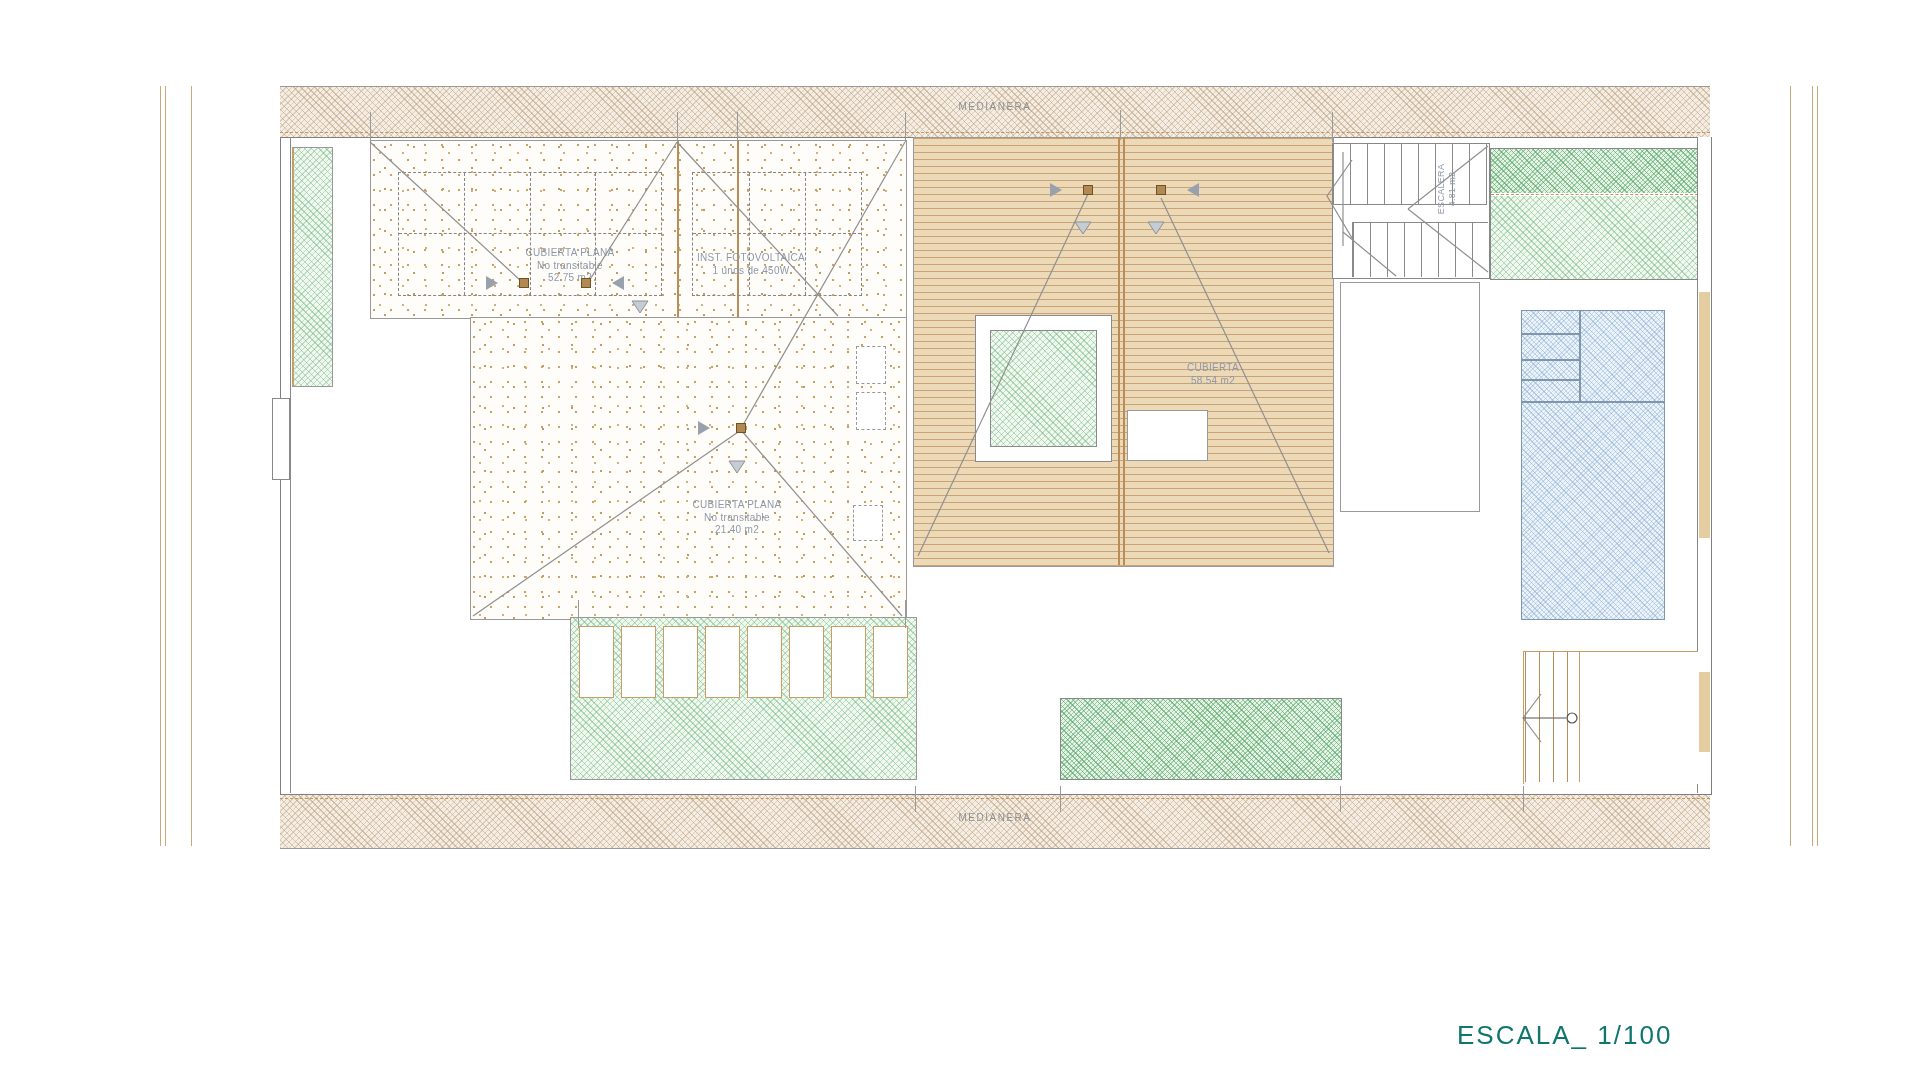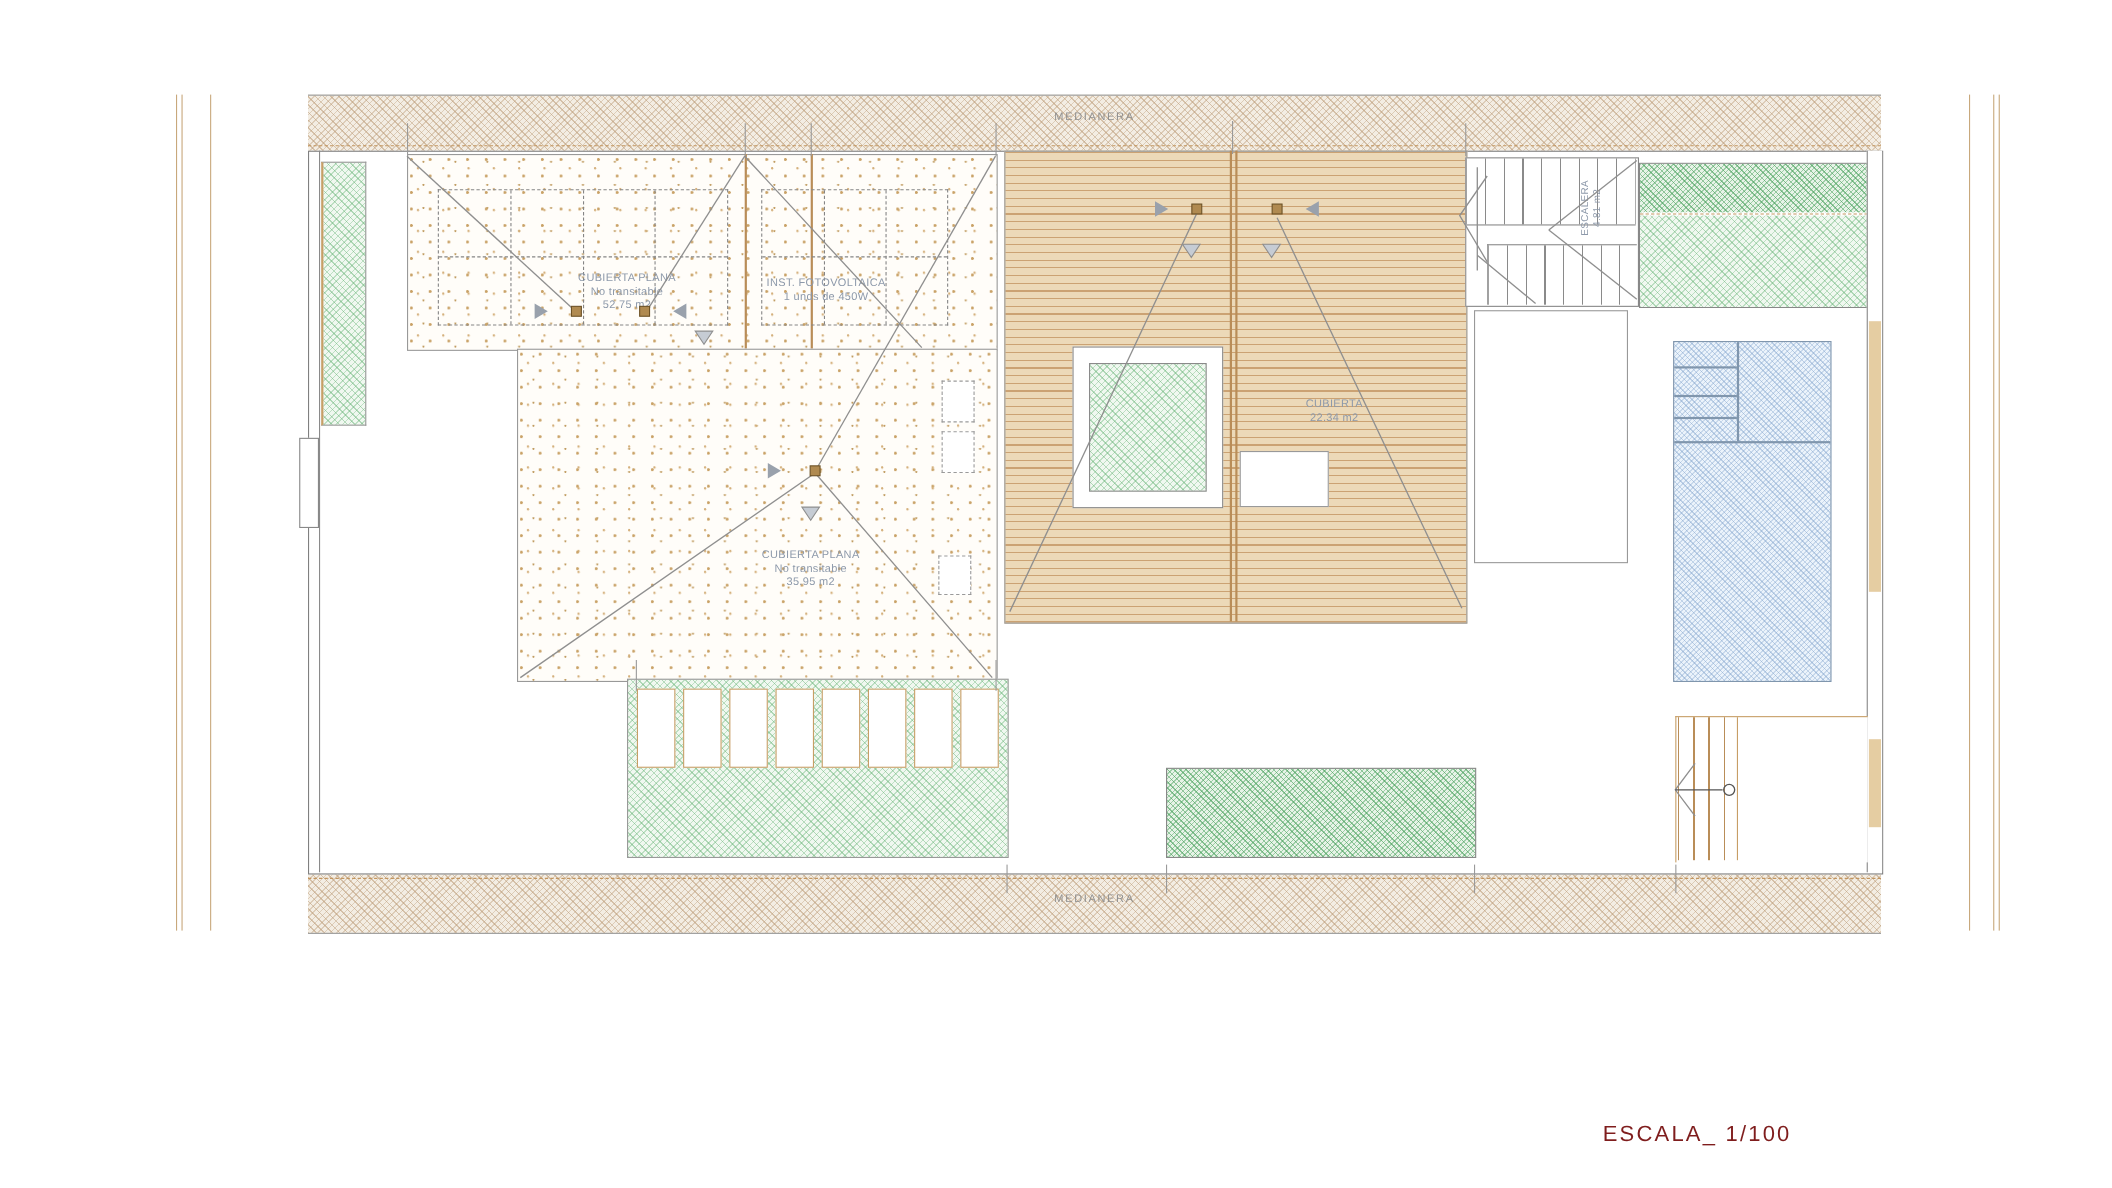--- a/index.html
+++ b/index.html
@@ -45,21 +45,21 @@
   .treadsV{background-image:repeating-linear-gradient(90deg,#8a8a8a 0 1px,transparent 1px 17px);}
   .treadsTan{background-image:repeating-linear-gradient(90deg,#b98d58 0 1.5px,transparent 1.5px 14px);}
   
   .vlineTan{width:1.5px;background:#b98d58;}
   .vlineGray{width:1px;background:#8a8a8a;}
   .dashTan{height:0;border-top:1.5px dashed #c2955e;}
   .tick{width:1px;background:#9a9a9a;}
   
   .lbl{font-size:10px;line-height:12.5px;color:#8d99aa;text-align:center;letter-spacing:.3px;}
   .wallLbl{font-size:10px;color:#8f8f8f;letter-spacing:1.5px;text-align:center;}
-  .scaleLbl{font-size:20px;color:#7f1d1d;letter-spacing:2px;}
+  .scaleLbl{font-size:26px;color:#0f766e;letter-spacing:2px;}
   .grid{border:1px dashed #858585;}
   .gridDiv{border-left:1px dashed #858585;position:absolute;top:0;bottom:0;}
   .gridMid{border-top:1px dashed #858585;position:absolute;left:0;right:0;}
   .dashBox{border:1.5px dashed #9a9a9a;background:#fff;}
   svg.overlay{position:absolute;left:0;top:0;pointer-events:none;}
 </style>
 </head>
 <body>
 
 <div id="stage">
@@ -112,38 +112,38 @@
 
   <div class="abs lbl" style="left:670px;top:252px;width:162px;">
     <div>INST. FOTOVOLTAICA</div>
     <div>1 unds de 450W</div>
   </div>
 
   <div class="abs speckle" style="left:470px;top:317px;width:435px;height:301px;border:1px solid #999;"></div>
   <div class="abs lbl" style="left:657px;top:499px;width:160px;">
     <div>CUBIERTA PLANA</div>
     <div>No transitable</div>
-    <div>35.95 m2</div>
+    <div>21.40 m2</div>
   </div>
 
   <div class="abs dashBox" style="left:856px;top:346px;width:28px;height:36px;"></div>
   <div class="abs dashBox" style="left:856px;top:392px;width:28px;height:36px;"></div>
   <div class="abs dashBox" style="left:853px;top:505px;width:28px;height:34px;"></div>
 
   <div class="abs deckStripes" style="left:913px;top:137px;width:419px;height:428px;border:1px solid #999;"></div>
   <div class="abs vlineTan" style="left:1118px;top:137px;height:428px;"></div>
   <div class="abs vlineTan" style="left:1123px;top:137px;height:428px;"></div>
 
   <div class="abs" style="left:975px;top:315px;width:135px;height:145px;border:1.5px solid #8a8a8a;background:#fff;"></div>
   <div class="abs hatchGreen" style="left:990px;top:330px;width:105px;height:115px;border:1px solid #8a8a8a;"></div>
 
   <div class="abs" style="left:1127px;top:410px;width:79px;height:49px;border:1px solid #999;background:#fff;"></div>
   <div class="abs lbl" style="left:1133px;top:362px;width:160px;">
     <div>CUBIERTA</div>
-    <div>22.34 m2</div>
+    <div>58.54 m2</div>
   </div>
 
   <div class="abs" style="left:1332px;top:143px;width:156px;height:134px;border:1px solid #888;background:#fff;"></div>
   <div class="abs treadsV" style="left:1333px;top:144px;width:154px;height:60px;border-bottom:1px solid #8a8a8a;"></div>
   <div class="abs treadsV" style="left:1352px;top:222px;width:135px;height:54px;border-top:1px solid #8a8a8a;border-left:1px solid #8a8a8a;"></div>
   <div class="abs lbl" style="left:1395px;top:178px;width:104px;transform:rotate(-90deg);transform-origin:center;font-size:9px;line-height:11px;">
     <div>ESCALERA</div>
     <div>4.81 m2</div>
   </div>
 

